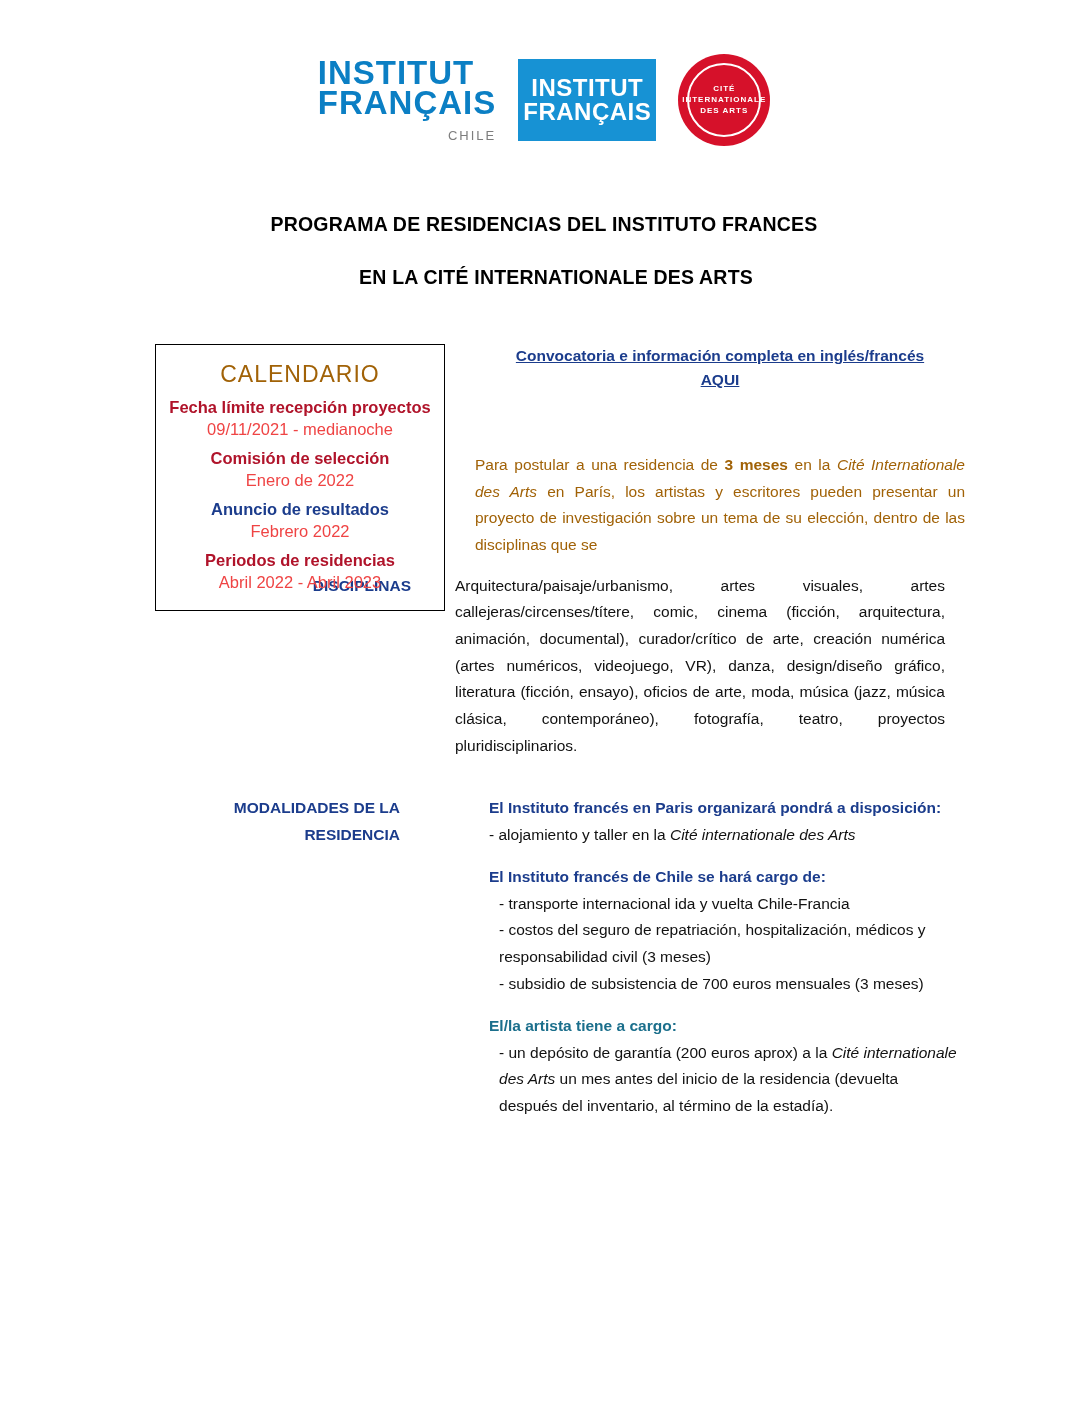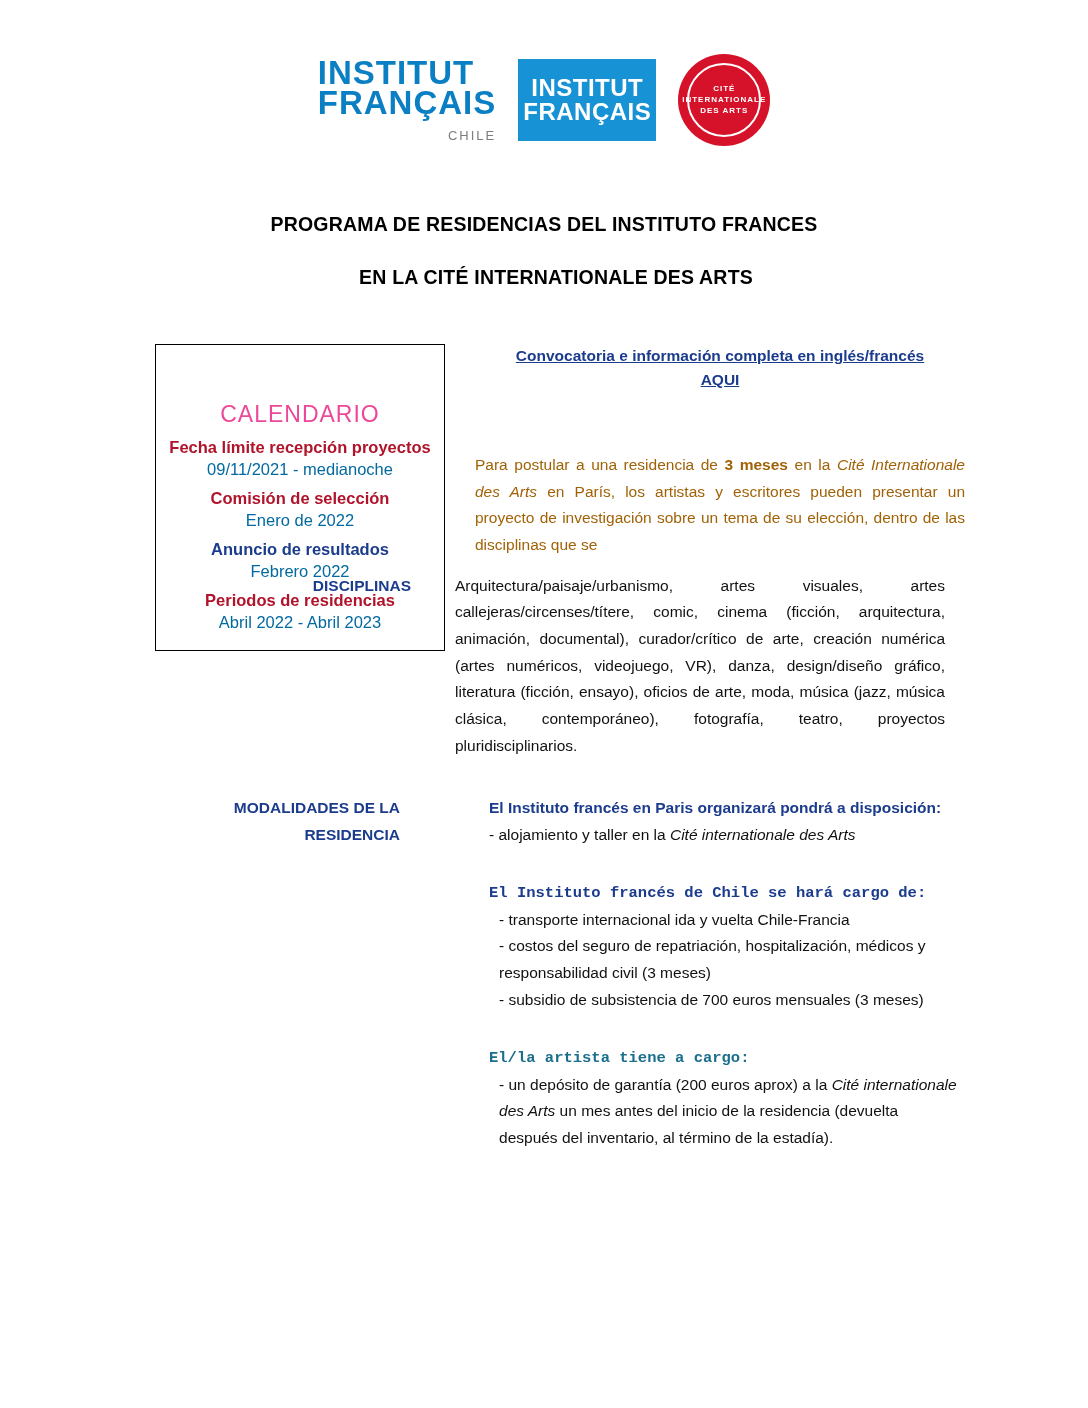--- a/index.html
+++ b/index.html
@@ -129,38 +129,37 @@
     position: absolute;
     left: 155px;
     top: 0;
     width: 290px;
     border: 1.5px solid #000000;
     box-sizing: border-box;
     padding: 16px 8px 18px 8px;
     text-align: center;
   }
   .cal-title {
-    color: #ec4899;
+    color: #a16207;
     font-size: 23px;
     letter-spacing: 1px;
     margin-bottom: 8px;
-    margin-top: 40px;
   }
   .cal-h {
     color: #b0132a;
     font-weight: bold;
     font-size: 16.5px;
     margin-top: 10px;
   }
   .cal-h.blue {
     color: #1b3c8c;
     text-align: center;
   }
   .cal-v {
-    color: #0369a1;
+    color: #ef4444;
     font-size: 16.5px;
     margin-top: 3px;
   }
 
   
   .right-col {
     margin-left: 320px;
     width: 490px;
   }
   .link-head {
@@ -205,21 +204,21 @@
   }
   .content.justified { text-align: justify; }
 
   .sec-title {
     color: #1b3c8c;
     font-weight: bold;
     line-height: 1.7;
   }
   .sec-title.teal { color: #1b6f8c; }
   .indent { padding-left: 10px; }
-  .gap-top { margin-top: 32px; font-family: Liberation Mono, monospace; }
+  .gap-top { margin-top: 16px; }
   em { font-style: italic; }
 </style>
 </head>
 <body>
 
 <div class="logo-bar">
   <div class="logo-if-chile">
     <div class="l1">INSTITUT</div>
     <div class="l2">FRANÇAIS</div>
     <div class="l3">CHILE</div>

